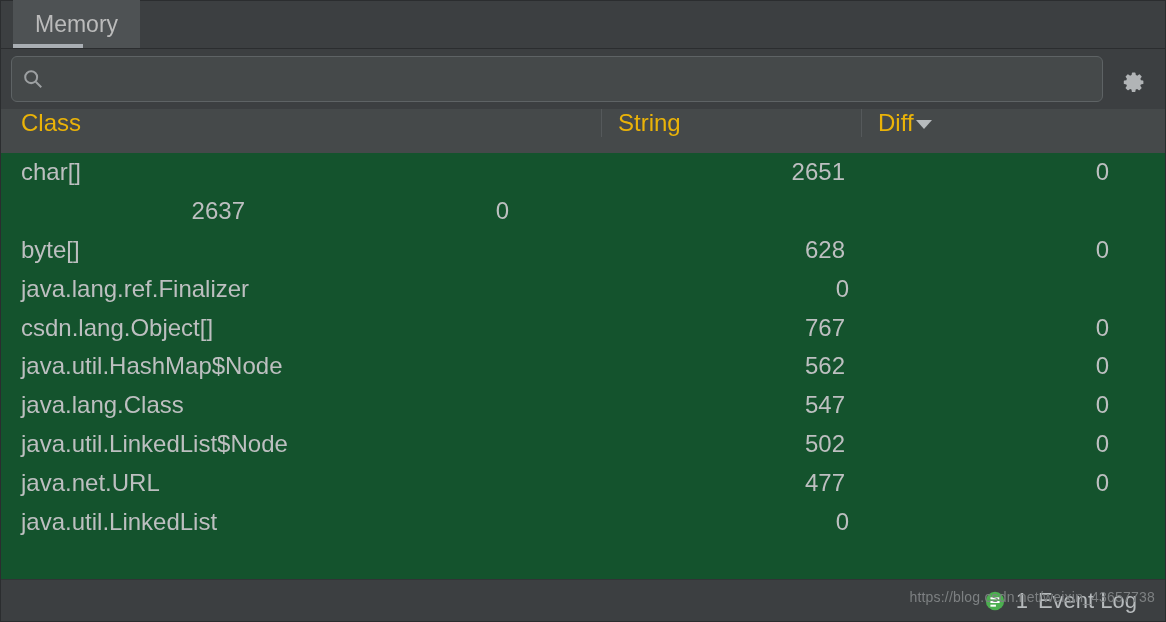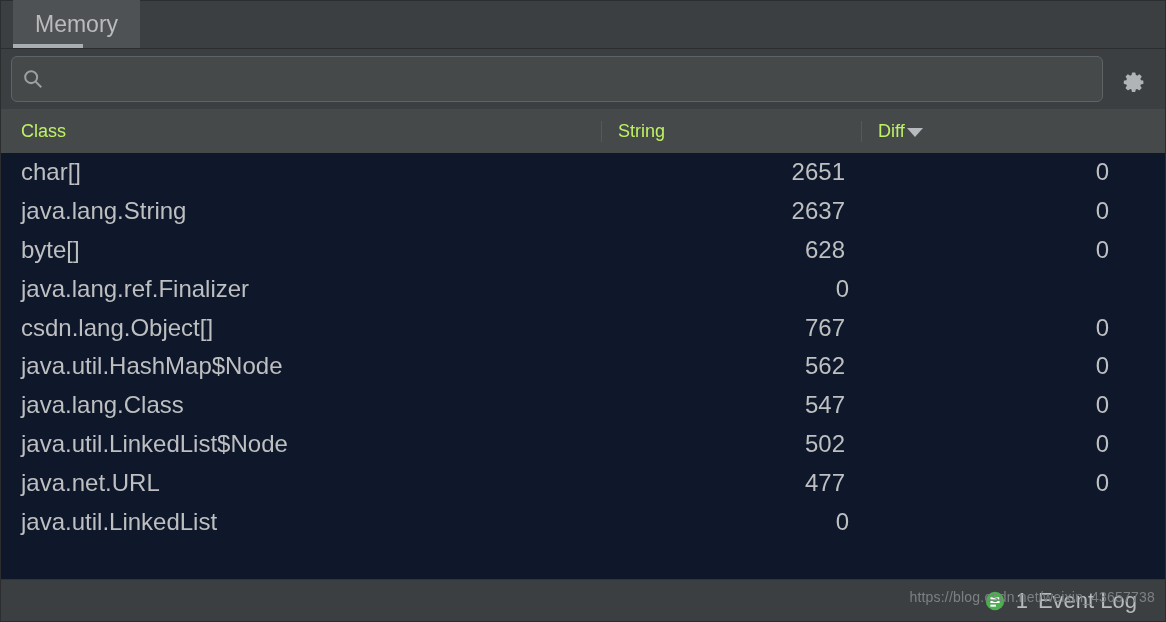--- a/index.html
+++ b/index.html
@@ -93,44 +93,44 @@
   .table {
     flex: 1;
     display: flex;
     flex-direction: column;
     overflow: hidden;
   }
   .thead {
     height: 44px;
     background: #45494a;
     display: flex;
-    align-items: center;
-    color: #bef264;
-    font-size: 18px;
+    align-items: flex-start;
+    color: #eab308;
+    font-size: 24px;
   }
   .thead .col-class { width: 600px; padding-left: 20px; text-align: left; }
   .thead .col-count { width: 260px; border-left: 1px solid #55595b; padding-left: 16px; text-align: left; }
   .thead .col-diff  { width: 264px; border-left: 1px solid #55595b; padding-left: 16px; text-align: left; display: flex; align-items: center; }
 
   .sort-arrow {
     width: 0; height: 0;
     border-left: 8px solid transparent;
     border-right: 8px solid transparent;
     border-top: 9px solid #b7bbbd;
     display: inline-block;
     margin-left: 2px;
     position: relative;
     top: 1px;
   }
 
   
   .tbody {
     flex: 1;
     overflow: hidden;
-    background: #0f172a;
+    background: #14532d;
   }
   .row {
     height: 38.8px;
     display: flex;
     align-items: center;
     color: #bdbfc0;
     font-size: 24px;
   }
   .row .c-class { width: 600px; padding-left: 20px; text-align: left; white-space: nowrap; overflow: hidden; text-overflow: ellipsis; }
   .row .c-count { width: 260px; padding-right: 16px; text-align: right; font-variant-numeric: tabular-nums; }
@@ -211,21 +211,20 @@
       </div>
     </div>
     <div class="tbody" id="tbody">
 
     <div class="row">
           <div class="c-class">char[]</div>
           <div class="c-count">2651</div>
           <div class="c-diff">0</div>
         </div>
         <div class="row">
-          <div class="c-class">java.lang.String</div>
           <div class="c-count">2637</div>
           <div class="c-diff">0</div>
         </div>
         <div class="row">
           <div class="c-class">byte[]</div>
           <div class="c-count">628</div>
           <div class="c-diff">0</div>
         </div>
         <div class="row">
           <div class="c-class">java.lang.ref.Finalizer</div>

